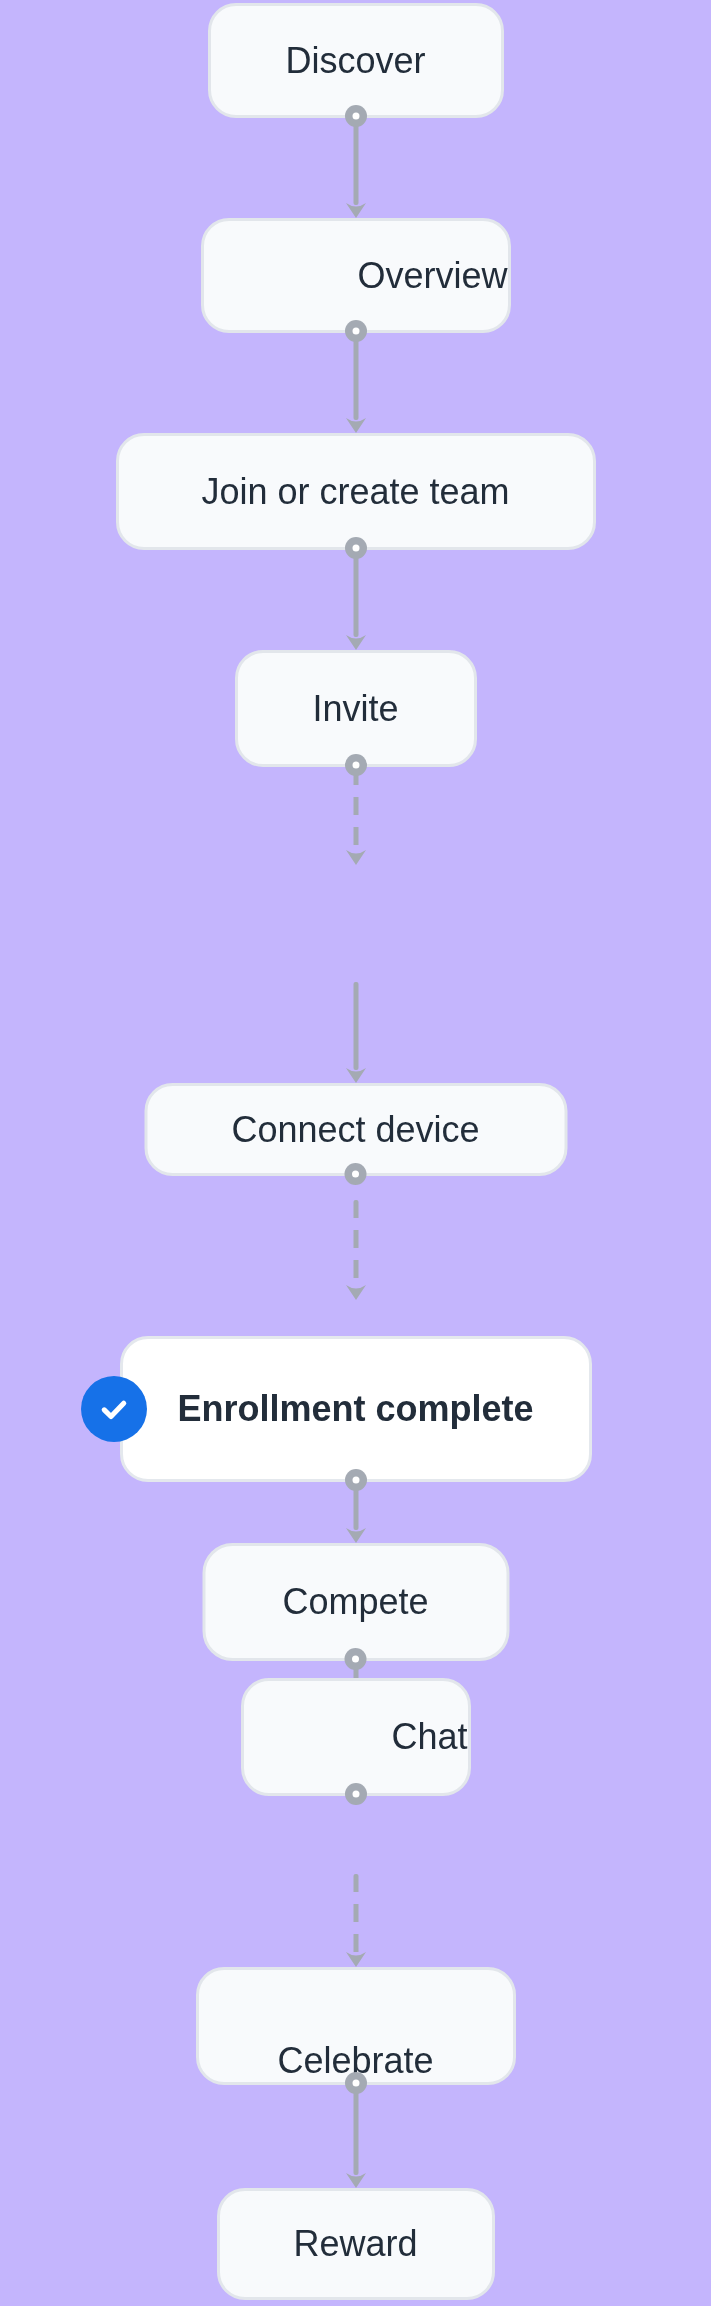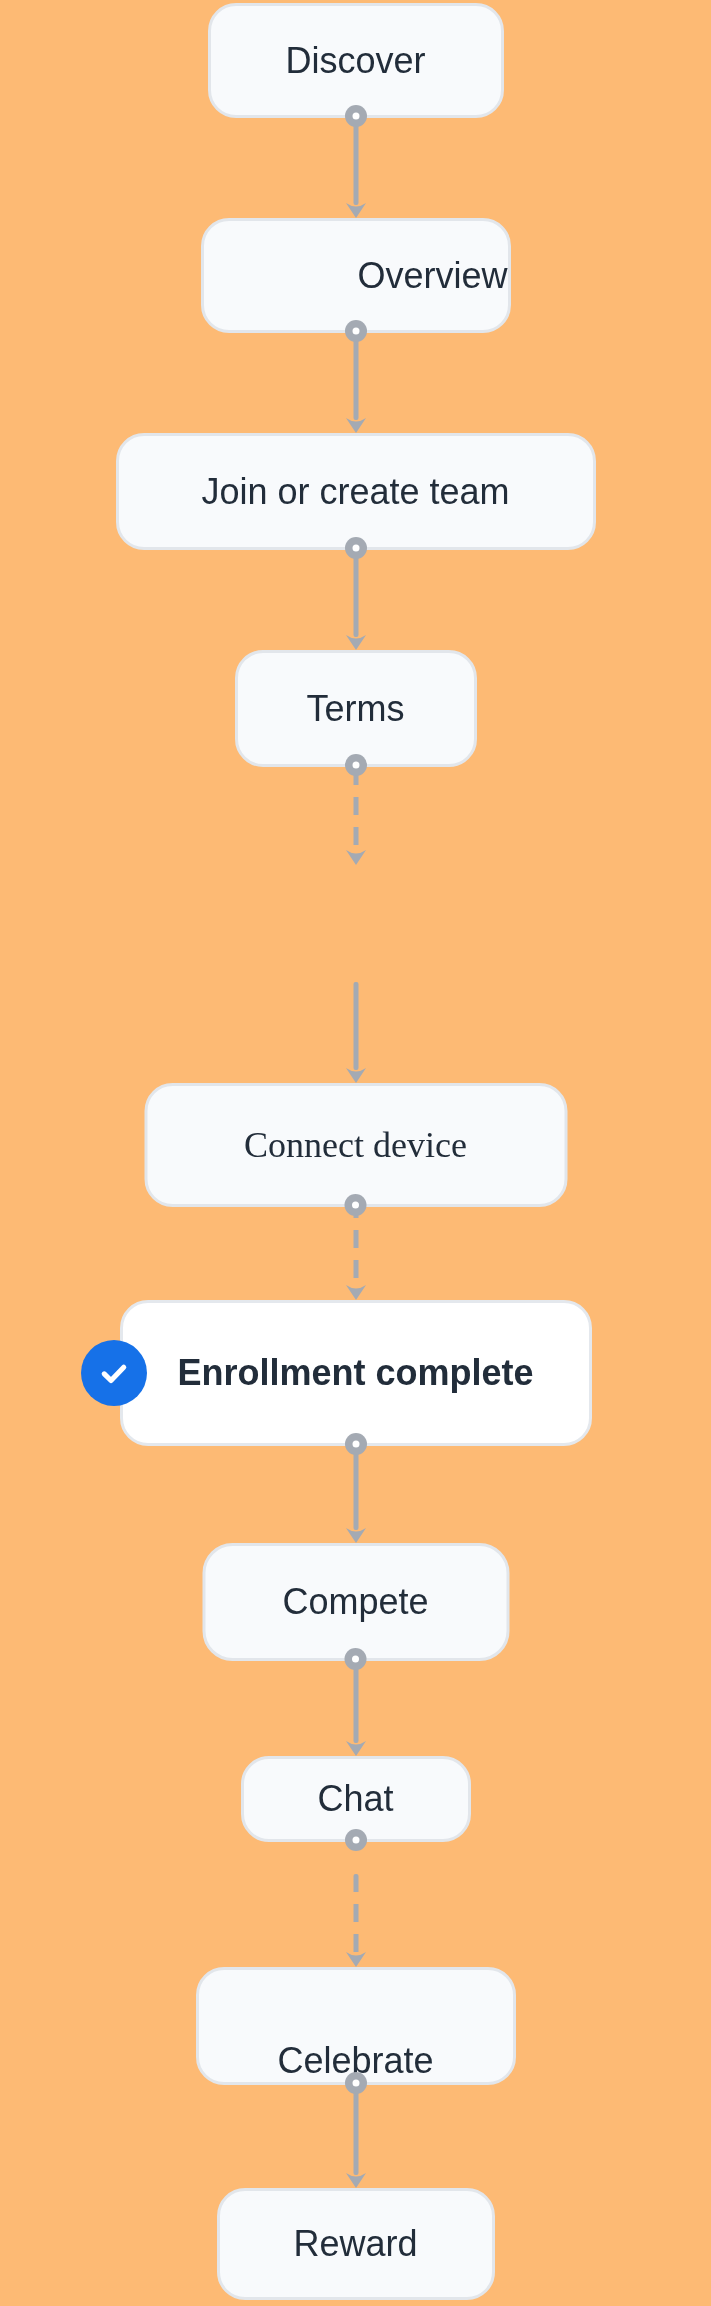--- a/index.html
+++ b/index.html
@@ -1,48 +1,49 @@
 <!DOCTYPE html>
 <html><head>
 <meta charset="utf-8">
 <style>
   html,body{margin:0;padding:0;background:#000;}
   .canvas{
     position:relative;
     width:711px;height:2306px;
-    background:#fdba74;
+    background:#c4b5fd;
     font-family:"Liberation Sans", sans-serif;
     overflow:hidden;
   }
   .node{
     position:absolute;left:50%;transform:translateX(-50%);
     box-sizing:border-box;
     background:#f8fafc;
     border:3px solid #e2e6eb;
     border-radius:28px;
     display:flex;align-items:center;justify-content:center;
     font-size:36px;font-weight:500;color:#222d3a;
     z-index:2;
     white-space:nowrap;
   }
   .node.completed{
     background:#ffffff;
     border-color:#e4e8ed;
     font-weight:700;
+    margin-top:36px;
   }
   
   .s0{top:3px;width:296px;height:115px;}
   .s1{top:218px;width:310px;height:115px;justify-content:flex-end;}
   .s2{top:433px;width:480px;height:117px;}
   .s3{top:650px;width:242px;height:117px;}
   .s4{top:865px;width:437px;height:117px;}
-  .s5{top:1083px;width:423px;height:124px;font-family:Liberation Serif, serif;}
+  .s5{top:1083px;width:423px;height:93px;}
   .s6{top:1300px;width:472px;height:146px;}
   .s7{top:1543px;width:307px;height:118px;border-radius:30px;}
-  .s8{top:1756px;width:230px;height:86px;}
+  .s8{top:1678px;width:230px;height:118px;justify-content:flex-end;}
   .s9{top:1967px;width:320px;height:118px;align-items:flex-end;}
   .s10{top:2188px;width:278px;height:112px;}
 
   
   .dot{
     position:absolute;left:50%;bottom:-12px;transform:translateX(-50%);
     width:22px;height:22px;border-radius:50%;
     background:#a4aab3;
   }
   .dot::after{
@@ -98,21 +99,21 @@
     <span>Overview</span>
     <span class="dot"></span>
   </div>
 
   <div class="node s2">
     <span>Join or create team</span>
     <span class="dot"></span>
   </div>
 
   <div class="node s3">
-    <span>Terms</span>
+    <span>Invite</span>
     <span class="dot"></span>
   </div>
 
 
   <div class="node s5">
     <span>Connect device</span>
     <span class="dot"></span>
   </div>
 
   <div class="node s6 completed">

